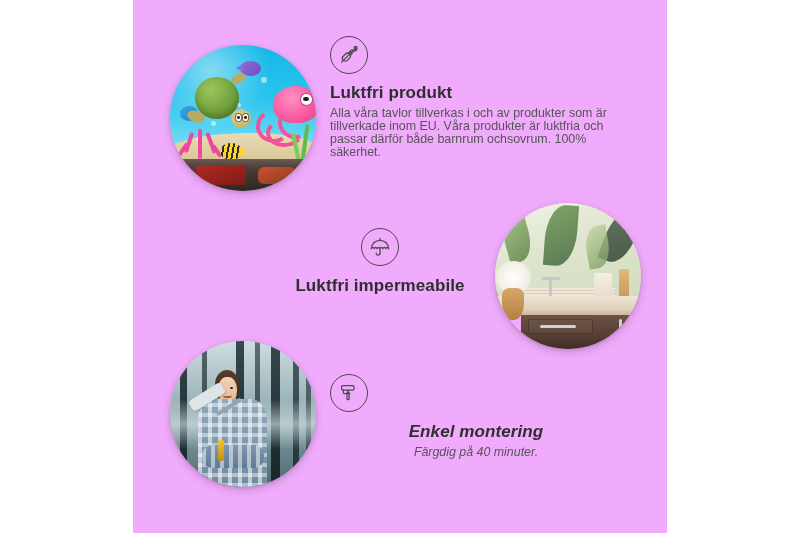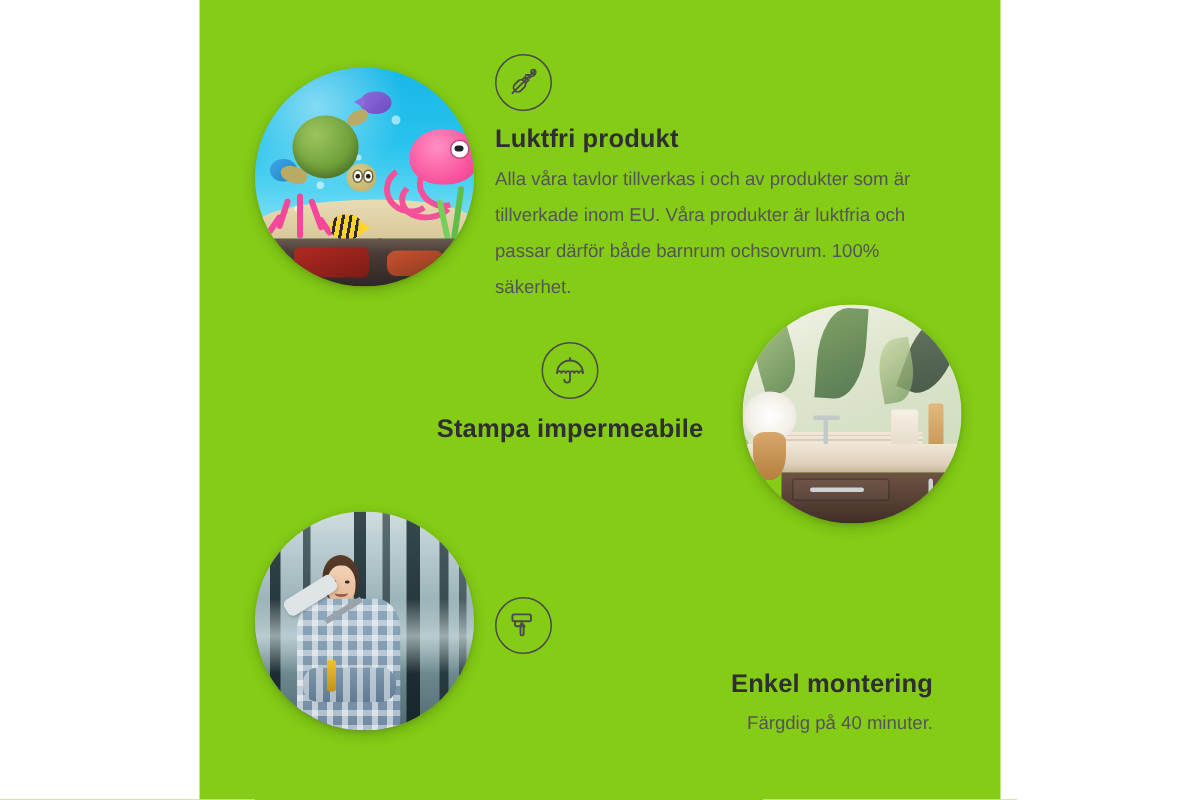--- a/index.html
+++ b/index.html
@@ -19,21 +19,21 @@
     width: 800px;
     height: 533px;
     background: #ffffff;
   }
   .canvas {
     position: absolute;
     left: 133px;
     top: 0;
     width: 534px;
     height: 533px;
-    background: #84cc16;
+    background: #f0abfc;
     overflow: hidden;
   }
 
   
   .photo {
     position: absolute;
     border-radius: 50%;
     overflow: hidden;
     box-shadow: 0 3px 9px rgba(0,0,0,0.18), 0 1px 3px rgba(0,0,0,0.10);
   }
@@ -311,30 +311,30 @@
   }
   .feat-title {
     font-size: 17px;
     font-weight: bold;
     color: #2f2f2f;
     margin: 9px 0 4px 0;
     letter-spacing: .1px;
   }
   .feat-body {
     font-size: 12.4px;
-    line-height: 24px;
+    line-height: 13px;
     color: #555555;
     margin: 0;
   }
 
   #feature-odourless { left: 197px; top: 36px; width: 292px; text-align:left; }
   #feature-waterproof { left: 80px; top: 228px; width: 334px; text-align:center; }
   #feature-waterproof .icon-circle { margin: 0 auto; }
   #feature-waterproof .feat-title { margin-top: 10px; }
-  #feature-install { left: 197px; top: 398px; width: 292px; text-align:right; }
+  #feature-install { left: 197px; top: 374px; width: 292px; text-align:center;font-style:italic; }
   #feature-install .feat-title { margin-top: 10px; }
 </style>
 </head>
 <body>
 
 <div class="stage">
   <div class="canvas">
 
     <div class="photo" id="photo-ocean">
       <div class="inner">
@@ -403,21 +403,21 @@
     <div class="feature" id="feature-waterproof">
       <div class="icon-circle">
         <svg width="24" height="24" viewBox="0 0 24 24" fill="none" stroke="#4a4a4a" stroke-width="1.25" stroke-linecap="round" stroke-linejoin="round">
           <path d="M3.4 13.6c0-4.6 3.8-8.3 8.6-8.3s8.6 3.7 8.6 8.3"></path>
           <path d="M3.4 13.6c0.9-1.6 2.0-1.6 2.9 0 0.9-1.6 2.0-1.6 2.9 0 0.9-1.6 2.0-1.6 2.8 0 0.9-1.6 2.0-1.6 2.9 0 0.9-1.6 2.0-1.6 2.9 0 0.9-1.6 2.0-1.6 2.8 0"></path>
           <line x1="12" y1="13.6" x2="12" y2="18.2"></line>
           <path d="M12 18.2c0 1.1-0.9 1.9-1.9 1.9s-1.9-0.8-1.9-1.9"></path>
           <line x1="12" y1="5.3" x2="12" y2="3.6"></line>
         </svg>
       </div>
-      <h2 class="feat-title">Stampa impermeabile</h2>
+      <h2 class="feat-title">Luktfri impermeabile</h2>
     </div>
 
     <div class="photo" id="photo-bathroom">
       <div class="inner">
         <div class="bath-wall">
           <span class="leaf l1"></span>
           <span class="leaf l2"></span>
           <span class="leaf l3"></span>
           <span class="leaf l4"></span>
         </div>

